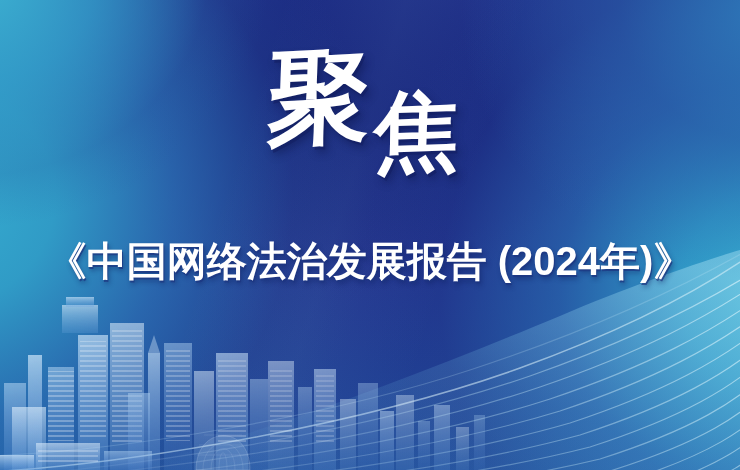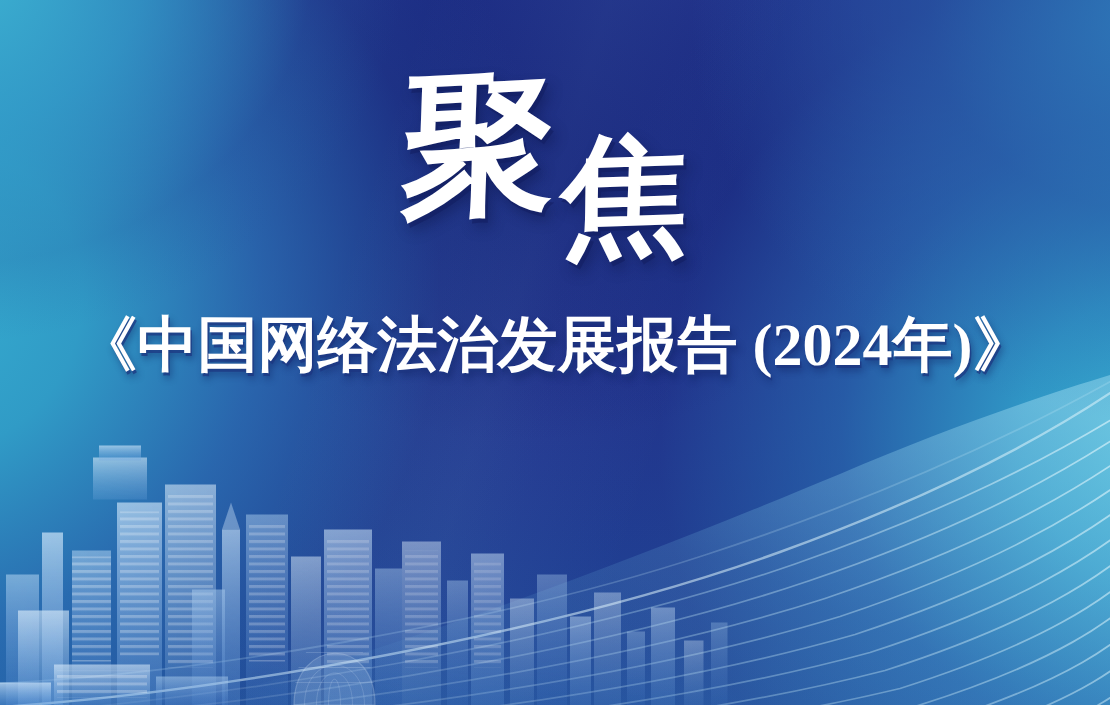--- a/index.html
+++ b/index.html
@@ -124,29 +124,30 @@
   .title-wrap {
     position: absolute;
     left: 0;
     top: 206px;
     width: 740px;
     text-align: center;
   }
   .title {
     display: inline-block;
     color: #ffffff;
-    font-family: Liberation Serif, serif;
+    font-family: Liberation Sans, sans-serif;
     font-size: 40px;
     font-weight: 700;
     line-height: 1.18;
     letter-spacing: 0px;
     white-space: nowrap;
     text-shadow:
       1px 2px 0 rgba(28,52,128,.70),
       2px 4px 5px rgba(14,32,96,.45);
+    margin-top: 32px;
   }
 </style>
 </head>
 <body>
 
 <div id="banner">
 
   <div class="bg-layer bg-base"></div>
   <div class="bg-layer bg-core"></div>
   <div class="bg-layer bg-left"></div>

